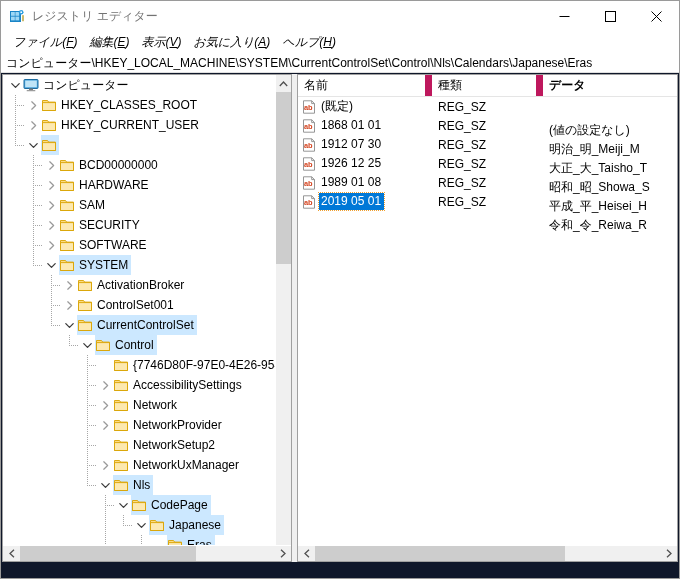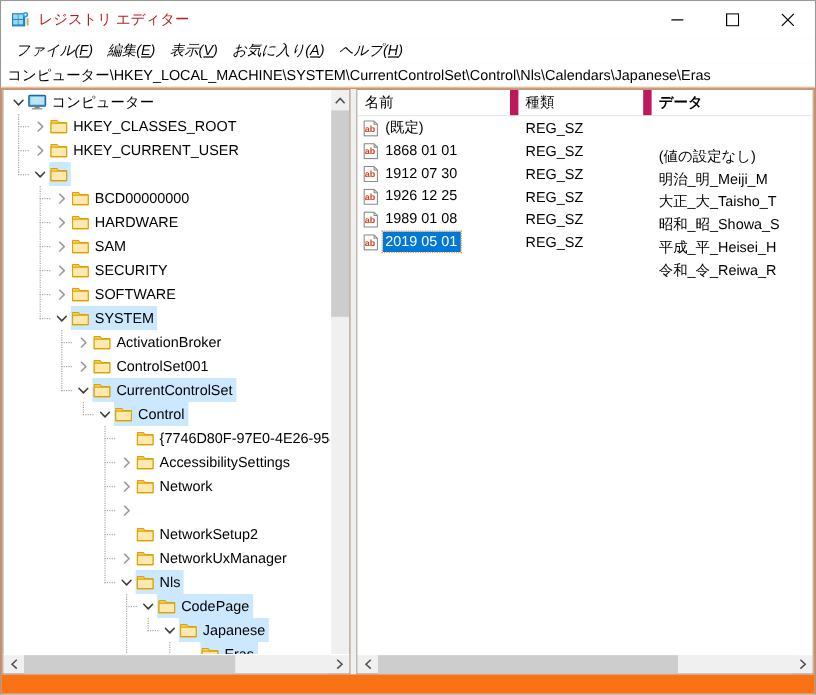--- a/index.html
+++ b/index.html
@@ -39,21 +39,21 @@
   .app-icon {
     width: 16px;
     height: 16px;
     margin-left: 8px;
     margin-right: 7px;
     position: relative;
     flex: 0 0 auto;
   }
   .title-text {
     font-size: 12px;
-    color: #b91c1c;
+    color: #737373;
     letter-spacing: 0px;
     white-space: nowrap;
   }
   .win-buttons {
     position: absolute;
     right: 0;
     top: 0;
     height: 31px;
     display: flex;
   }
@@ -102,21 +102,21 @@
     font-size: 12px;
     color: #000000;
     white-space: nowrap;
     overflow: hidden;
   }
 
   
   .panes {
     flex: 1 1 auto;
     display: flex;
-    background: #f97316;
+    background: #0f172a;
     min-height: 0;
     padding: 1px 1px 16px 1px;
     box-sizing: border-box;
   }
   .pane-left {
     width: 290px;
     min-width: 290px;
     display: flex;
     flex-direction: column;
     box-sizing: border-box;
@@ -642,20 +642,27 @@
                   </svg></div>
                 <span class="node-label">Network</span>
               </div>
             </div>
             <div class="tree-row">
               <div class="indent" style="width: 94px;"></div>
               <div class="tw">
                 <svg width="9" height="9" viewBox="0 0 9 9">
                   <path d="M2.8 0.8 L6.6 4.5 L2.8 8.2" fill="none" stroke="#9a9a9a" stroke-width="1.25" stroke-linecap="round" stroke-linejoin="round"></path>
                 </svg>
+              </div>
+              <div class="node-hit">
+                <div class="folder"><svg width="16" height="16" viewBox="0 0 16 16">
+                    <path d="M1.5 3.5 h5 l1.2 1.6 h6.8 v8.4 h-13 z" fill="#fddc84" stroke="#d9a300" stroke-width="0.9" stroke-linejoin="round"></path>
+                    <path d="M1.5 5.6 h13 v7.9 h-13 z" fill="#fde9b0" stroke="#d9a300" stroke-width="0.9" stroke-linejoin="round"></path>
+                  </svg></div>
+                <span class="node-label">NetworkProvider</span>
               </div>
             </div>
             <div class="tree-row">
               <div class="indent" style="width: 94px;"></div>
               <div class="tw"></div>
               <div class="node-hit">
                 <div class="folder"><svg width="16" height="16" viewBox="0 0 16 16">
                     <path d="M1.5 3.5 h5 l1.2 1.6 h6.8 v8.4 h-13 z" fill="#fddc84" stroke="#d9a300" stroke-width="0.9" stroke-linejoin="round"></path>
                     <path d="M1.5 5.6 h13 v7.9 h-13 z" fill="#fde9b0" stroke="#d9a300" stroke-width="0.9" stroke-linejoin="round"></path>
                   </svg></div>

